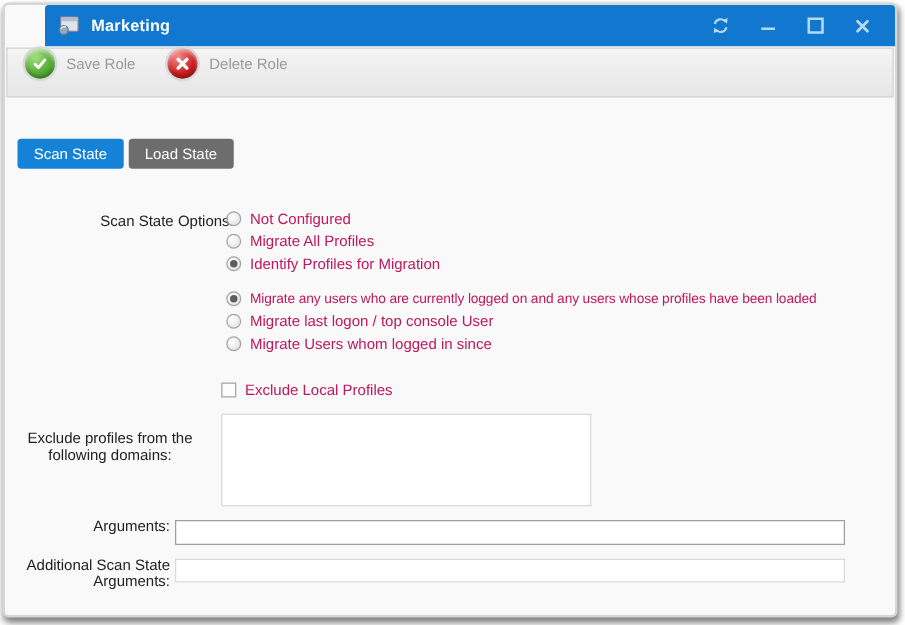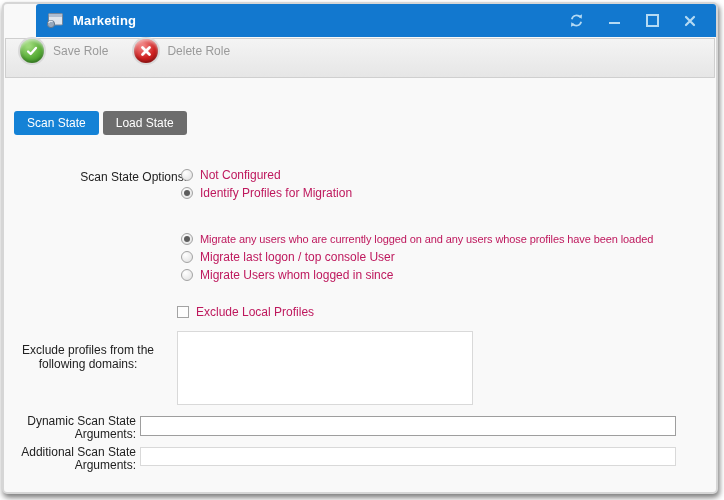--- a/index.html
+++ b/index.html
@@ -157,20 +157,24 @@
     <div class="tab">Load State</div>
   </div>
 
   <div class="form-label" style="left:0;width:171px;top:167px;margin-left:12px;">Scan State Options:</div>
 
   <div class="radio-col" style="top:162px;">
     <div class="radio-row">
       <span class="radio"></span>
       <span class="radio-label">Not Configured</span>
     </div>
+    <div class="radio-row">
+      <span class="radio"></span>
+      <span class="radio-label">Migrate All Profiles</span>
+    </div>
     <div class="radio-row selected">
       <span class="radio">
           <span class="dot"></span>
         </span>
       <span class="radio-label">Identify Profiles for Migration</span>
     </div>
   </div>
 
   <div class="radio-col" style="top:226px;">
     <div class="radio-row selected">
@@ -196,21 +200,20 @@
     </div>
   </div>
 
   <div class="form-label" style="left:0;width:168px;top:339px;line-height:14px;text-align:center;">
     <div>Exclude profiles from the</div>
     <div>following domains:</div>
   </div>
   <textarea class="txt-area" style=""></textarea>
 
   <div class="form-label" style="left:0;width:132px;top:411px;">
-    <div>Dynamic Scan State</div>
     <div>Arguments:</div>
   </div>
   <input id="dynamic-input" class="txt-input" type="text" value="" style="">
 
   <div class="form-label" style="left:0;width:132px;top:442px;">
     <div>Additional Scan State</div>
     <div>Arguments:</div>
   </div>
   <input id="additional-input" class="txt-input" type="text" value="" style="">
 

